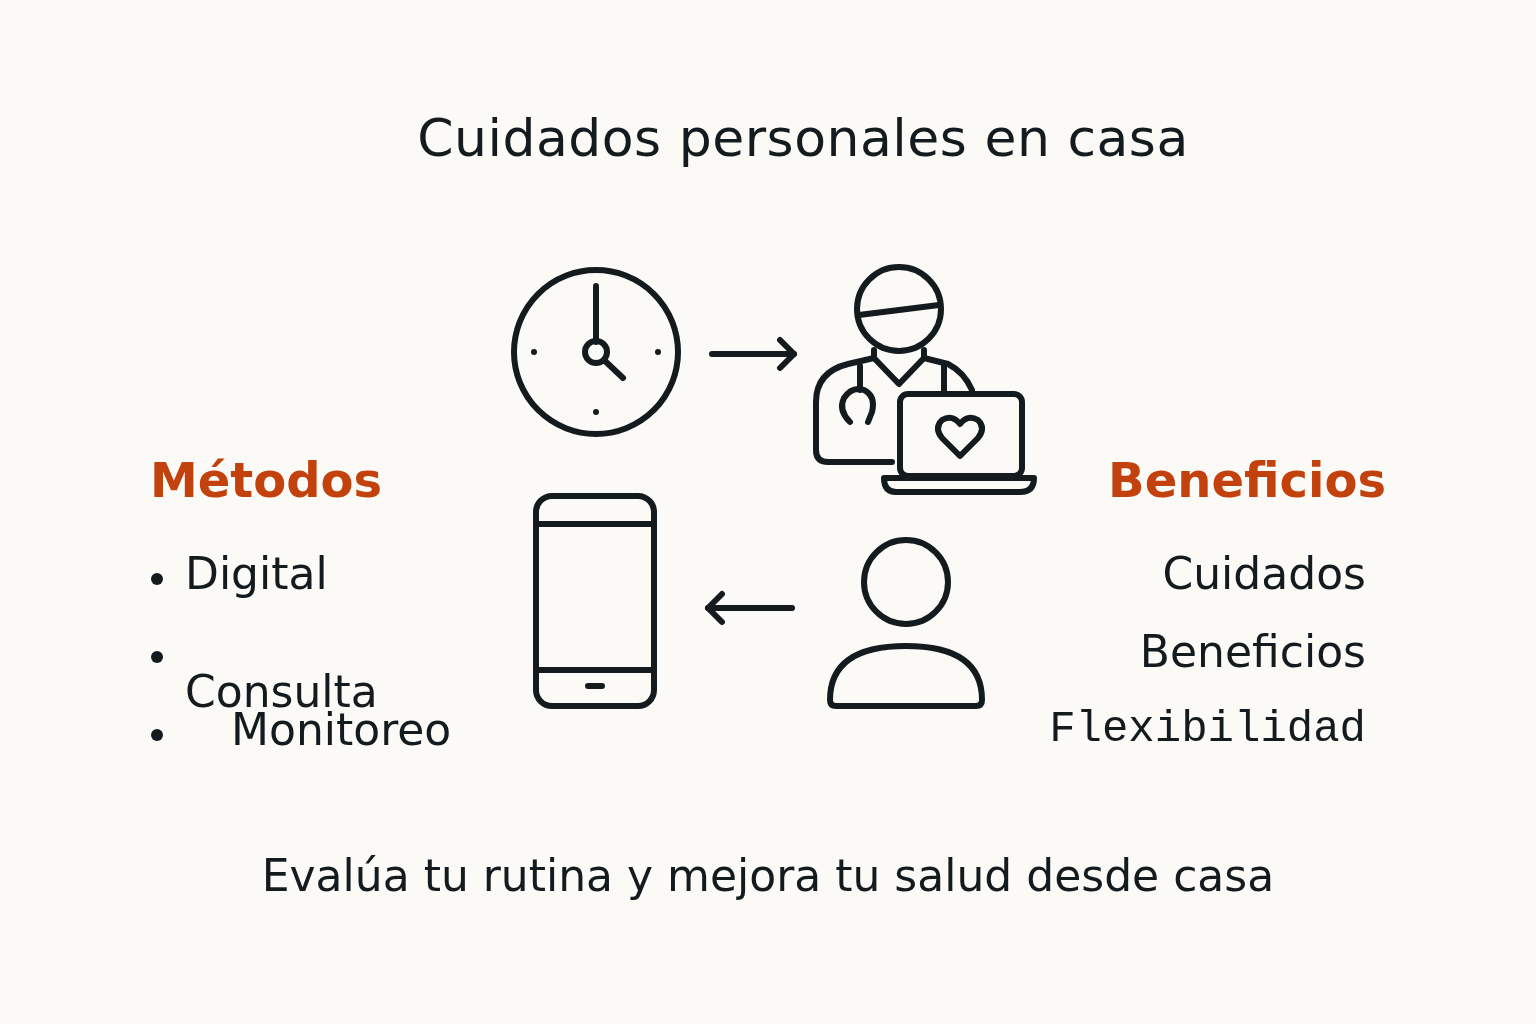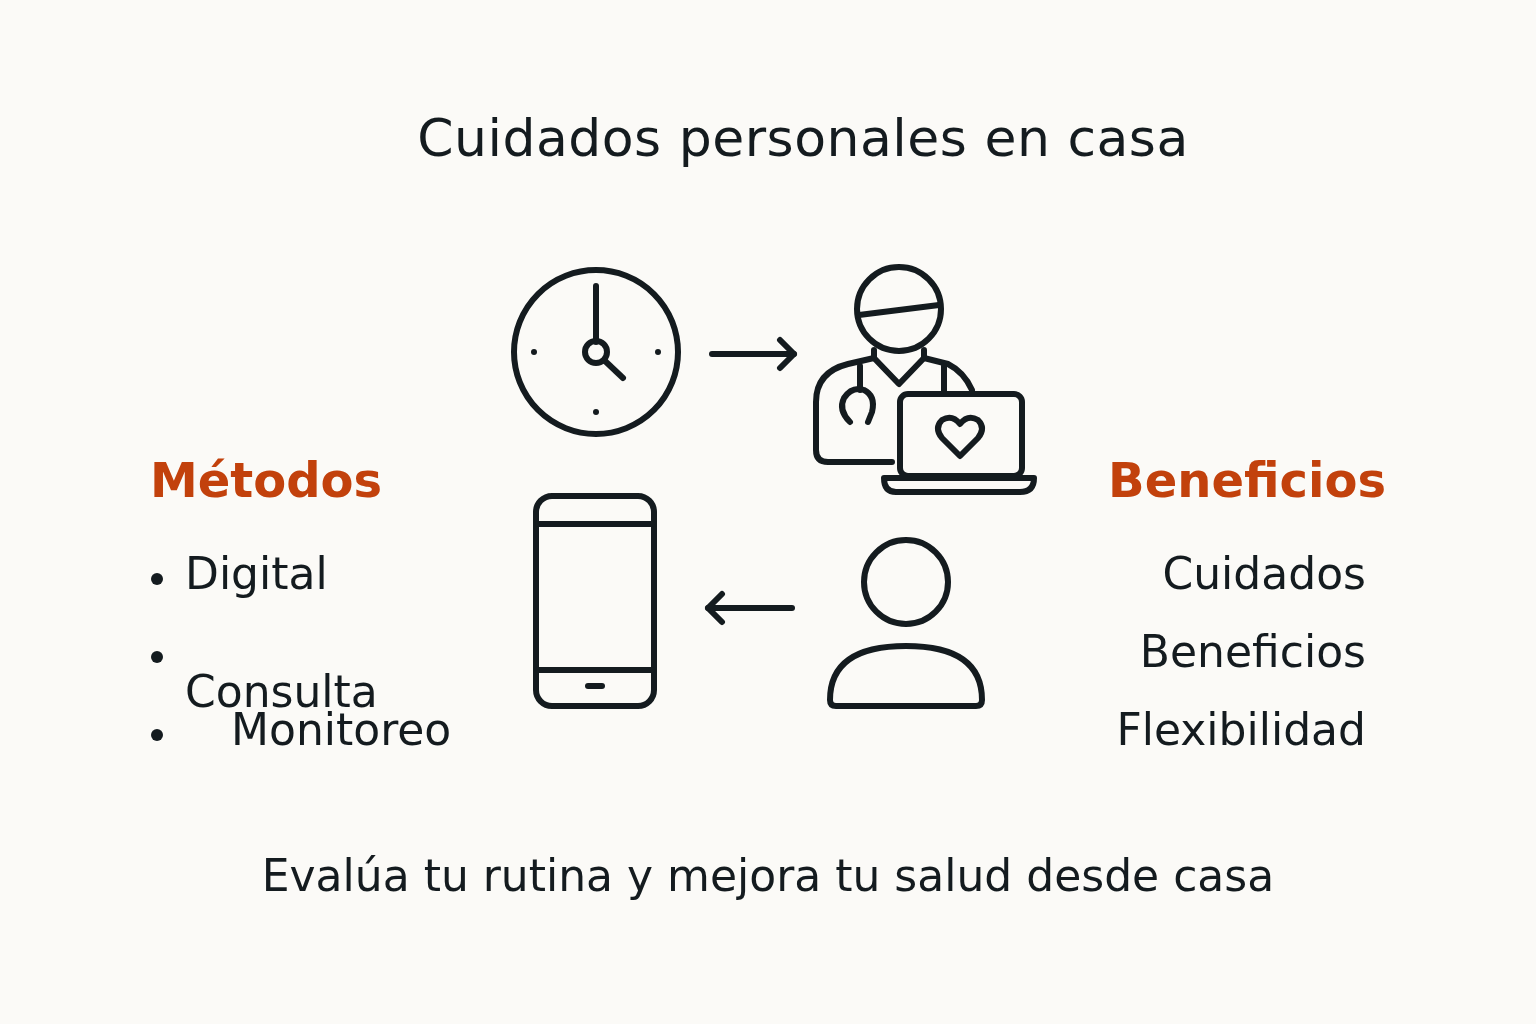--- a/index.html
+++ b/index.html
@@ -113,15 +113,15 @@
 
 <span class="bullet" style="left:151px;top:651px;"></span>
 <div class="list-item" style="left:185px;top:626px;margin-top:40px;">Consulta</div>
 
 <span class="bullet" style="left:151px;top:729px;"></span>
 <div class="list-item" style="left:185px;top:704px;margin-left:46px;">Monitoreo</div>
 
 <div class="heading" style="right:150px;top:452px;">Beneficios</div>
 <div class="benefit" style="top:548px;">Cuidados</div>
 <div class="benefit" style="top:626px;">Beneficios</div>
-<div class="benefit" style="top:704px;">Flexibilidad</div>
+<div class="benefit" style="top:704px;font-family:Liberation Mono, monospace;">Flexibilidad</div>
 
 <div class="footer">Evalúa tu rutina y mejora tu salud desde casa</div>
 
 </body></html>

